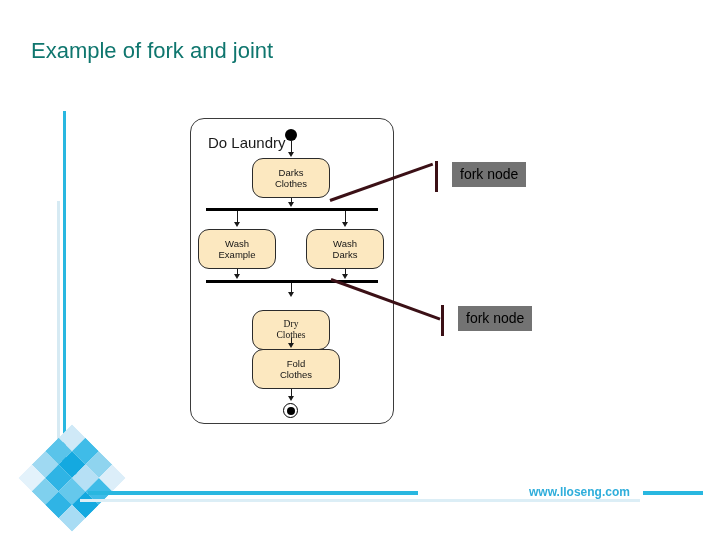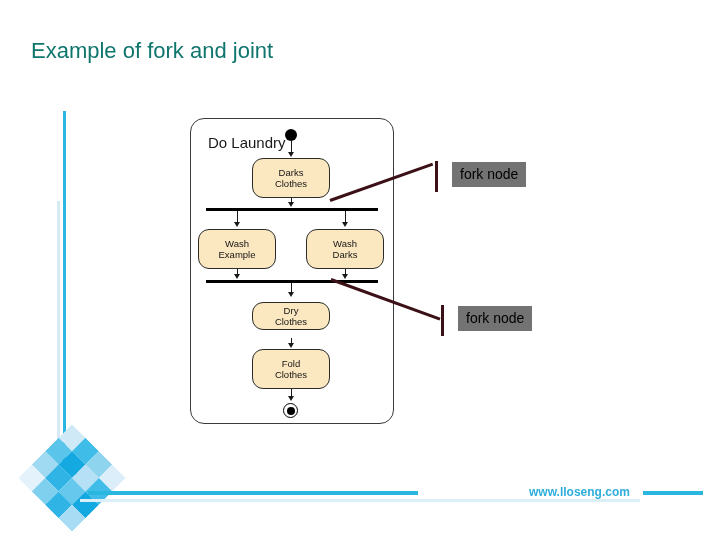--- a/index.html
+++ b/index.html
@@ -158,22 +158,22 @@
     justify-content: center;
     font-size: 9.5px;
     line-height: 11.5px;
     color: #141414;
     text-align: center;
   }
 
   #node-sort    { left: 62px;  top: 40px;  width: 78px; height: 40px; }
   #node-wash-w  { left: 8px;   top: 111px; width: 78px; height: 40px; }
   #node-wash-d  { left: 116px; top: 111px; width: 78px; height: 40px; }
-  #node-dry     { left: 62px;  top: 184px; width: 78px; height: 28px; }
-  #node-fold    { left: 62px;  top: 231px; width: 78px; height: 40px; align-items: center; }
+  #node-dry     { left: 62px;  top: 192px; width: 78px; height: 40px; font-family: Liberation Serif, serif; }
+  #node-fold    { left: 62px;  top: 231px; width: 88px; height: 40px; align-items: center; }
 
   
   #initial-node {
     position: absolute;
     left: 95px;
     top: 11px;
     width: 12px;
     height: 12px;
     border-radius: 50%;
     background: #000000;

